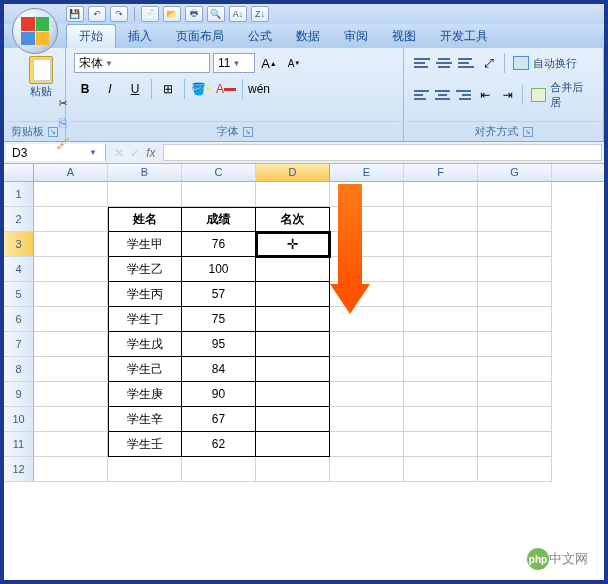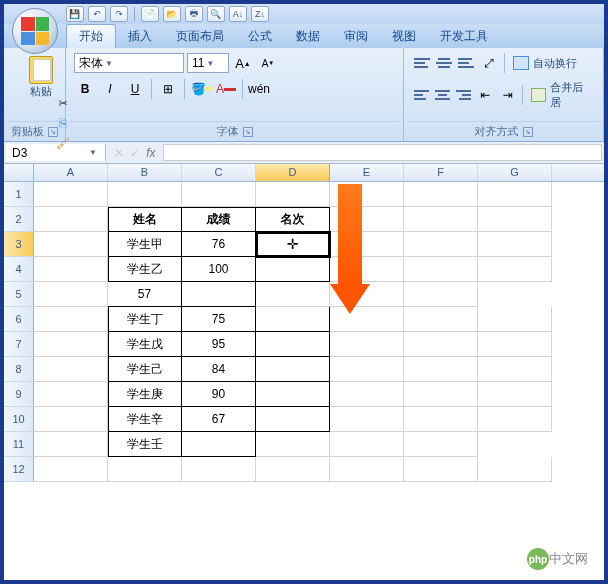--- a/index.html
+++ b/index.html
@@ -30,21 +30,21 @@
 .clipboard-body { display: flex; flex-direction: column; align-items: flex-end; gap: 2px; padding-top: 2px; }
 .paste-main { width: 40px; height: 50px; display: flex; flex-direction: column; align-items: center; justify-content: center; font-size: 11px; color: #2a4d7d; cursor: pointer; }
 .paste-icon { width: 24px; height: 28px; background: #f7d860; border: 1px solid #b89830; border-radius: 2px; position: relative; }
 .paste-icon::before { content:''; position:absolute; top:2px; left:3px; width:16px; height:20px; background:#fff; border:1px solid #ccc; }
 .clip-side { position:absolute; left:50px; top:46px; display:flex; flex-direction:column; gap:2px; }
 .clip-small { width:18px; height:18px; cursor:pointer; font-size:11px; display:flex; align-items:center; justify-content:center; }
 .cut{color:#333} .copy{color:#5a8fd0} .fmt{color:#c89030}
 
 .font-group { flex: 1; }
 .font-row { display: flex; gap: 3px; align-items: center; padding: 2px 4px; }
-.font-name { width: 110px; height: 20px; border: 1px solid #8fa8c9; background: #fff; font-size: 12px; padding: 0 4px; display: flex; align-items: center; }
+.font-name { width: 136px; height: 20px; border: 1px solid #8fa8c9; background: #fff; font-size: 12px; padding: 0 4px; display: flex; align-items: center; }
 .font-size { width: 42px; height: 20px; border: 1px solid #8fa8c9; background: #fff; font-size: 12px; padding: 0 4px; display: flex; align-items: center; }
 .dd { width: 12px; text-align: center; color: #4a6c9b; cursor: pointer; font-size: 8px; }
 .rb-btn { width: 22px; height: 22px; border: 1px solid transparent; display: flex; align-items: center; justify-content: center; font-size: 12px; cursor: pointer; border-radius: 2px; }
 .bold { font-weight: bold; } .italic { font-style: italic; } .underline { text-decoration: underline; }
 .sep-v { width:1px; height:20px; background:#9cbce2; margin:0 2px; }
 
 .align-group { width: 200px; }
 .align-row { display: flex; gap: 2px; align-items: center; padding: 2px 4px; }
 .align-icon { width:20px; height:18px; display:flex; flex-direction:column; justify-content:center; gap:2px; cursor:pointer; padding:1px 2px; }
 .align-icon span { height:2px; background:#4a6c9b; }
@@ -292,20 +292,21 @@
         <div class="cell thin-r thin-b tbl-l">学生乙</div>
         <div class="cell thin-r thin-b">100</div>
         <div class="cell thin-r thin-b tbl-r"></div>
         <div class="cell"></div>
         <div class="cell"></div>
         <div class="cell"></div>
       </div>
       <div class="row">
         <div class="rowhead">5</div>
         <div class="cell"></div>
+        <div class="cell thin-r thin-b tbl-l">学生丙</div>
         <div class="cell thin-r thin-b">57</div>
         <div class="cell thin-r thin-b tbl-r"></div>
         <div class="cell"></div>
         <div class="cell"></div>
         <div class="cell"></div>
       </div>
       <div class="row">
         <div class="rowhead">6</div>
         <div class="cell"></div>
         <div class="cell thin-r thin-b tbl-l">学生丁</div>
@@ -352,20 +353,21 @@
         <div class="cell thin-r thin-b">67</div>
         <div class="cell thin-r thin-b tbl-r"></div>
         <div class="cell"></div>
         <div class="cell"></div>
         <div class="cell"></div>
       </div>
       <div class="row">
         <div class="rowhead">11</div>
         <div class="cell"></div>
         <div class="cell thin-r thin-b tbl-b tbl-l">学生壬</div>
+        <div class="cell thin-r thin-b tbl-b">62</div>
         <div class="cell thin-r thin-b tbl-b tbl-r"></div>
         <div class="cell"></div>
         <div class="cell"></div>
         <div class="cell"></div>
       </div>
       <div class="row">
         <div class="rowhead">12</div>
         <div class="cell"></div>
         <div class="cell"></div>
         <div class="cell"></div>

